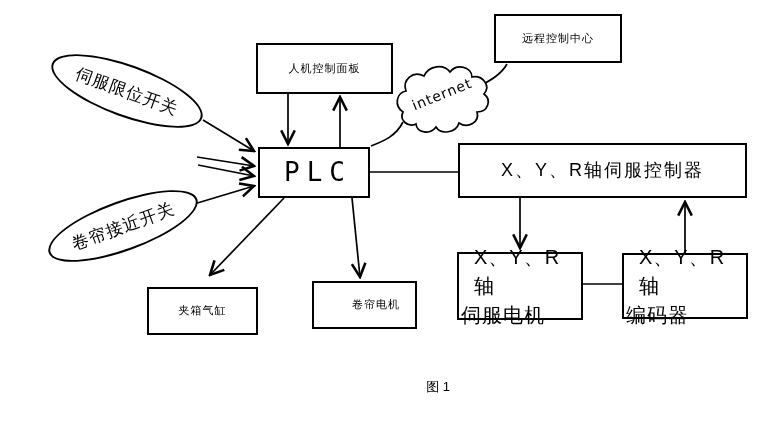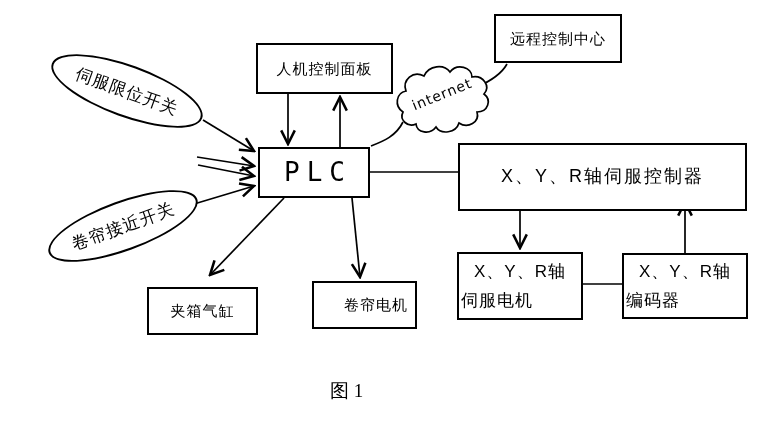--- a/index.html
+++ b/index.html
@@ -14,40 +14,40 @@
   .wires{position:absolute;left:0;top:0;width:767px;height:427px;}
   .node{
     position:absolute;
     box-sizing:border-box;
     border:2px solid #000;
     background:#fff;
     display:flex;
     align-items:center;
     justify-content:center;
     text-align:center;
-    font-size:15px;
+    font-size:11px;
     letter-spacing:1px;
     line-height:1.2;
   }
   .panel-box{left:256px;top:43px;width:137px;height:51px;}
   .remote-box{left:494px;top:14px;width:128px;height:49px;}
   .plc-box{
     left:258px;top:147px;width:112px;height:51px;
     font-family:"DejaVu Sans Mono","Liberation Mono",monospace;
     font-size:26px;letter-spacing:7px;
     padding-left:8px;
   }
-  .controller-box{left:458px;top:143px;width:289px;height:68px;font-size:18px;letter-spacing:2px;}
+  .controller-box{left:458px;top:143px;width:289px;height:55px;font-size:18px;letter-spacing:2px;}
   .two-line{
     flex-direction:column;
     align-items:flex-start;
     justify-content:center;
     text-align:left;
     padding:2px 2px;
-    font-size:17px;
+    font-size:20px;
     line-height:29px;
   }
   .motor-box{left:457px;top:252px;width:126px;height:68px;}
   .encoder-box{left:622px;top:253px;width:126px;height:66px;}
   .indent{padding-left:13px;}
   .cyl-box{left:147px;top:279px;width:111px;height:48px;margin-top:8px;}
   .curtain-box{left:312px;top:281px;width:105px;height:48px;padding-left:23px;}
   .ellipse{
     position:absolute;
     box-sizing:border-box;
@@ -64,23 +64,23 @@
     position:absolute;
     left:403px;top:86px;width:78px;
     text-align:center;
     font-size:14px;letter-spacing:1px;
     transform:rotate(-22deg);
     font-family:"DejaVu Sans","Liberation Sans",sans-serif;
   }
   .caption{
     position:absolute;
     left:330px;top:378px;width:120px;
-    text-align:left;
-    font-size:19px;
-    font-family:Liberation Serif, serif;
+    text-align:right;
+    font-size:13px;
+    font-family:Liberation Sans, sans-serif;
   }
 </style>
 </head>
 <body>
 
 <div class="canvas">
 
   <svg class="wires" width="767" height="427" viewBox="0 0 767 427" xmlns="http://www.w3.org/2000/svg">
     <defs>
       <marker id="arr" viewBox="0 0 10 10" refX="9" refY="5" markerWidth="10" markerHeight="10" orient="auto-start-reverse">

